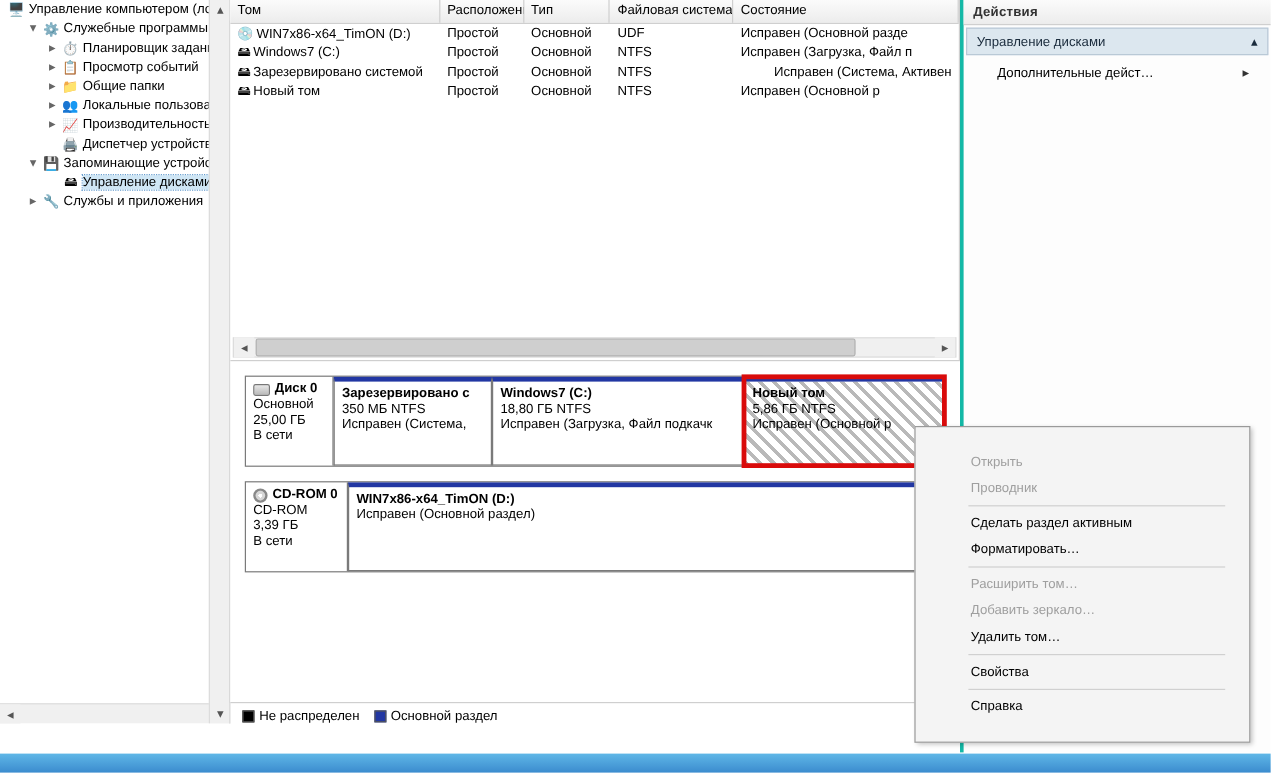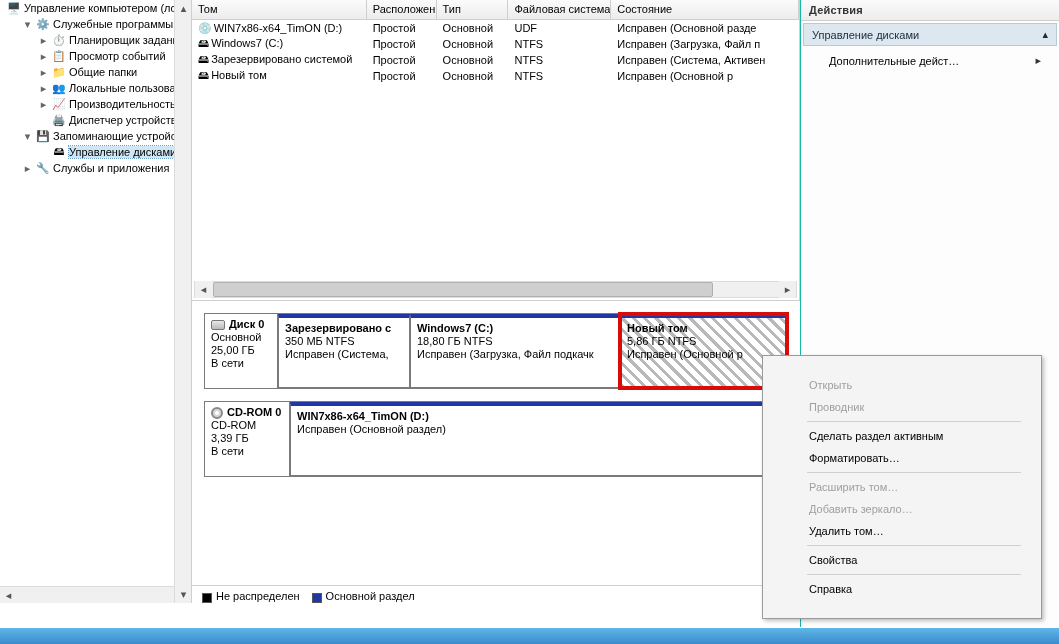--- a/index.html
+++ b/index.html
@@ -24,21 +24,21 @@
 
 
 .voltable { position: absolute; left: 192px; top: 0; width: 608px; height: 300px; background: #fff; border-right: 1px solid #cfcfcf; }
 .voltable .headers { display: flex; height: 20px; background: linear-gradient(#fbfbfb,#ececec); border-bottom: 1px solid #cfcfcf; }
 .voltable .headers .th { border-right: 1px solid #cfcfcf; padding: 3px 6px; color: #000; white-space: nowrap; overflow: hidden; }
 .voltable .row { display: flex; height: 16px; align-items: center; }
 .voltable .row .td { padding: 0 6px; white-space: nowrap; overflow: hidden; }
 .voltable .vhscroll { position: absolute; left: 2px; right: 2px; bottom: 2px; height: 17px; background: #f0f0f0; border: 1px solid #dcdcdc; display: flex; align-items: center; }
 
 
-.actions { position: absolute; right: 0; top: 0; width: 259px; height: 627px; border-left: 1px solid #14b8a6; background: #fdfdfd; }
+.actions { position: absolute; right: 0; top: 0; width: 259px; height: 627px; border-left: 3px solid #14b8a6; background: #fdfdfd; }
 .actions-head { background: linear-gradient(#fbfbfb,#ececec); border-bottom: 1px solid #cfcfcf; padding: 4px 8px; font-weight: bold; color: #333; letter-spacing: .2px; }
 .actions-sect { background: #dce7ef; border: 1px solid #b9c9d6; margin: 2px; padding: 4px 8px; display: flex; justify-content: space-between; align-items: center; color: #1a2b3c; }
 .actions-item { padding: 6px 18px 6px 28px; color: #000; display: flex; gap: 6px; align-items: center; }
 .actions-item .arrow { margin-left: auto; color: #333; }
 
 
 .disklayout { position: absolute; left: 192px; top: 300px; width: 608px; height: 285px; background: #fff; border-top: 1px solid #cfcfcf; }
 .diskrow { border: 1px solid #7a7a7a; margin: 12px; display: flex; height: 76px; position: relative; }
 .diskrow .info { width: 93px; border-right: 1px solid #7a7a7a; padding: 4px 6px; line-height: 13px; }
 .diskrow .parts { flex: 1; display: flex; }
@@ -170,21 +170,21 @@
         <div class="td" style="width: 70px;">Простой</div>
         <div class="td" style="width: 72px;">Основной</div>
         <div class="td" style="width: 103px;">NTFS</div>
         <div class="td" style="width: 188px;">Исправен (Загрузка, Файл п</div>
       </div>
       <div class="row">
         <div class="td" style="width: 175px;"><span class="icon" style="margin-right:2px">🖴</span>Зарезервировано системой</div>
         <div class="td" style="width: 70px;">Простой</div>
         <div class="td" style="width: 72px;">Основной</div>
         <div class="td" style="width: 103px;">NTFS</div>
-        <div class="td" style="width: 188px;">Исправен (Система, Активен</div>
+        <div class="td" style="width: 188px; text-align: right;">Исправен (Система, Активен</div>
       </div>
       <div class="row">
         <div class="td" style="width: 175px;"><span class="icon" style="margin-right:2px">🖴</span>Новый том</div>
         <div class="td" style="width: 70px;">Простой</div>
         <div class="td" style="width: 72px;">Основной</div>
         <div class="td" style="width: 103px;">NTFS</div>
         <div class="td" style="width: 188px;">Исправен (Основной р</div>
       </div>
     </div>
   <div class="vhscroll">

